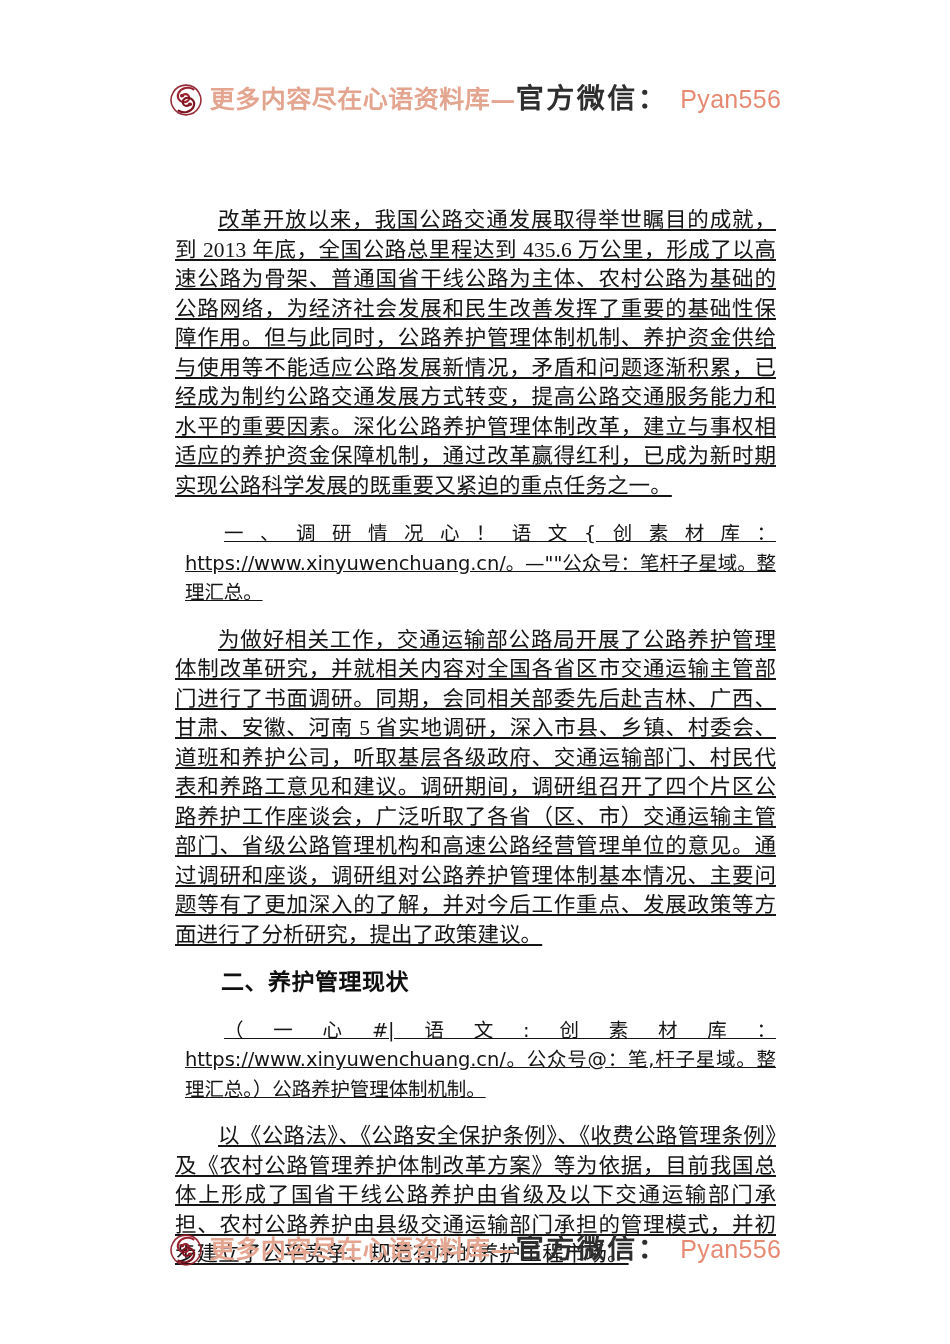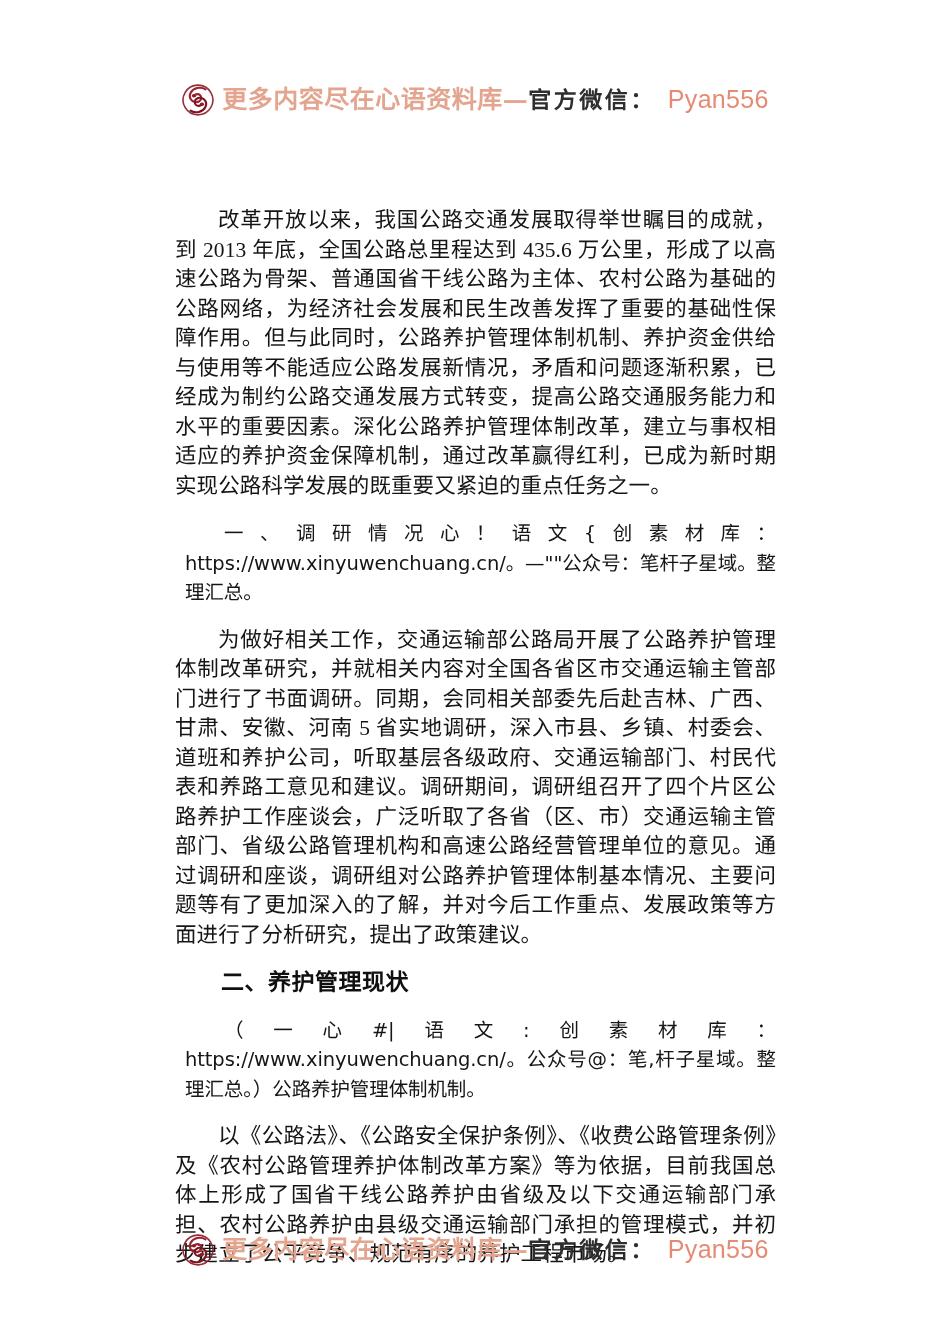--- a/index.html
+++ b/index.html
@@ -53,21 +53,21 @@
     font-family: "DejaVu Serif", "Liberation Serif", serif;
     font-weight: 700;
     font-size: 25px;
     letter-spacing: 0.5px;
     line-height: 1;
   }
   .wm-brand { color: #e3a58f; }
   .wm-channel {
     color: #2e2e2e;
     letter-spacing: 2.5px;
-    font-size: 23px;
+    font-size: 28px;
   }
   .wm-handle {
     color: #e78a74;
     font-family: "Liberation Sans", "DejaVu Sans", sans-serif;
     font-weight: 400;
     font-size: 25px;
     letter-spacing: 0.3px;
     margin-left: 12px;
   }
 
@@ -93,20 +93,21 @@
   .para {
     font-family: "Liberation Serif", "DejaVu Serif", serif;
     font-size: 21.5px;
     line-height: 29.5px;
     text-align: justify;
     text-justify: inter-ideograph;
     text-indent: 2em;
     margin: 0 0 18px 0;
     color: #151515;
     letter-spacing: 0.1px;
+    text-decoration: underline;
   }
   .para:last-child { margin-bottom: 0; }
 
   
   .para-promo {
     font-family: "DejaVu Sans", "Liberation Sans", sans-serif;
     font-size: 19.5px;
     line-height: 29.5px;
     letter-spacing: -0.1px;
     margin-left: 10px;

